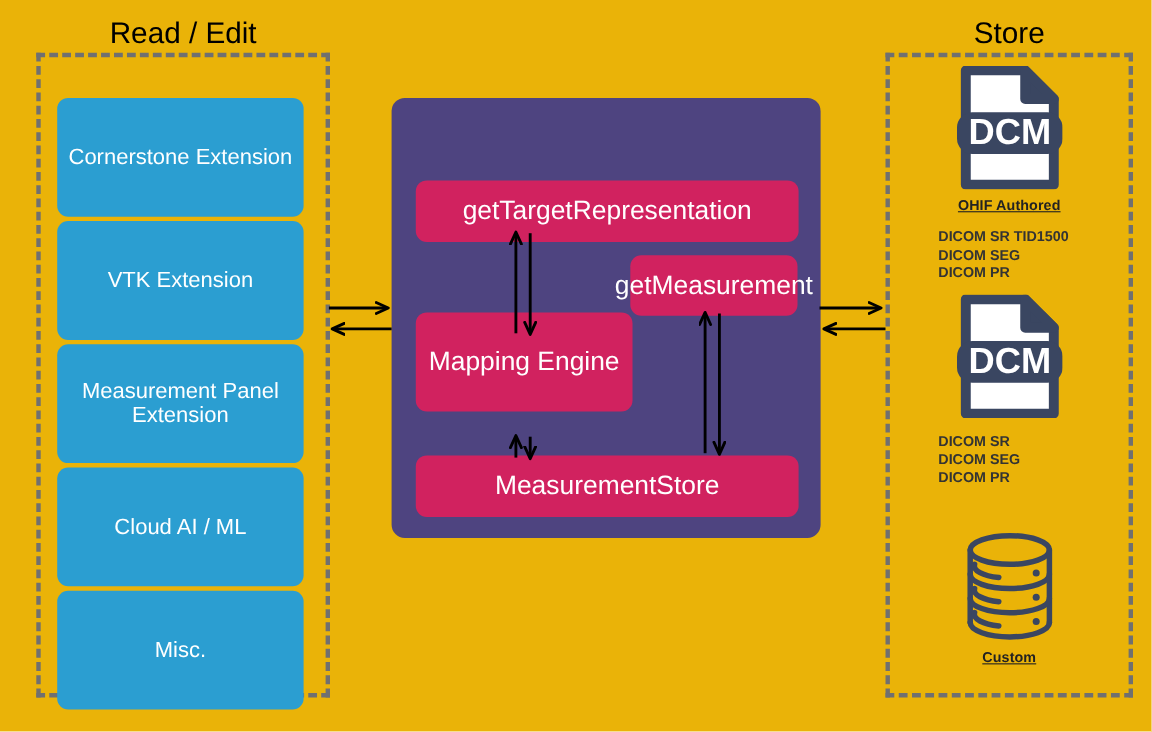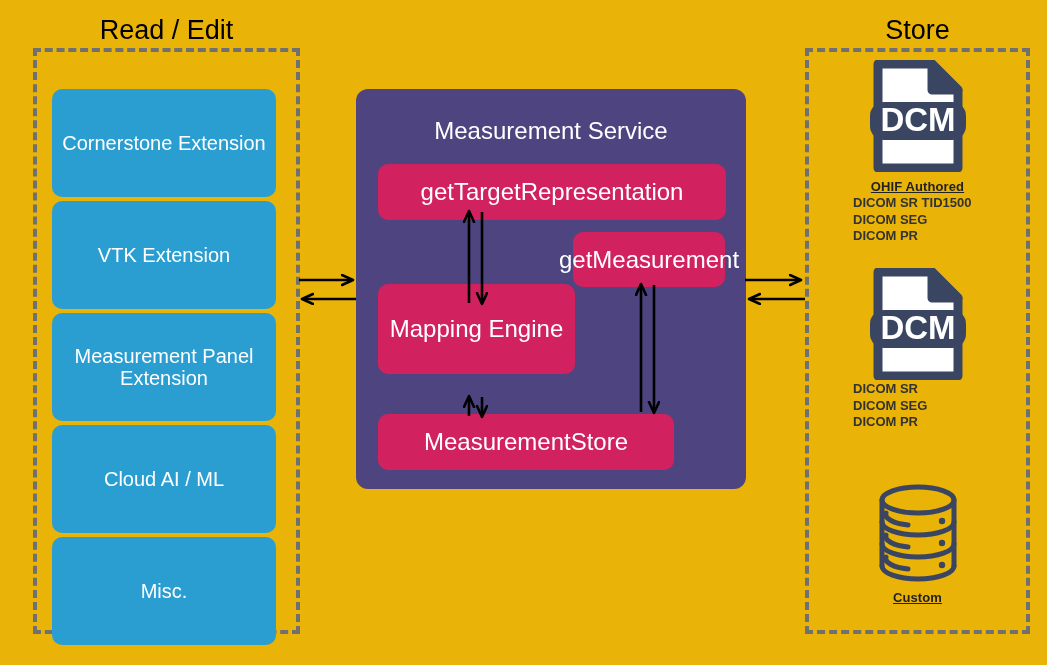--- a/index.html
+++ b/index.html
@@ -96,21 +96,21 @@
     justify-content: center;
     text-align: center;
     font-size: 24px;
     line-height: 22px;
     box-sizing: border-box;
     padding: 0 8px;
   }
   #svc-target   { left: 22px;  top: 75px;  width: 348px; height: 56px; }
   #svc-getmeas  { left: 217px; top: 143px; width: 152px; height: 55px; }
   #svc-mapping  { left: 22px;  top: 195px; width: 197px; height: 90px; }
-  #svc-store    { left: 22px;  top: 325px; width: 296px; height: 56px; }
+  #svc-store    { left: 22px;  top: 325px; width: 348px; height: 56px; }
 
   
   #arrow-layer {
     position: absolute;
     left: 0; top: 0;
     width: 1047px;
     height: 665px;
     pointer-events: none;
   }
 
@@ -132,21 +132,21 @@
   .store-label {
     margin-top: 7px;
     text-align: center;
     font-size: 13px;
     font-weight: bold;
     color: #222222;
     text-decoration: underline;
     letter-spacing: 0.1px;
   }
   .store-lines {
-    margin-top: 1px;
+    margin-top: 13px;
     padding-left: 48px;
     font-size: 13px;
     font-weight: bold;
     color: #333333;
     line-height: 16.5px;
   }
   .store-lines div { white-space: nowrap; }
 </style>
 </head>
 <body>
@@ -168,21 +168,20 @@
     <span>Measurement Panel Extension</span>
   </div>
   <div class="ext-card" id="ext-3">
     <span>Cloud AI / ML</span>
   </div>
   <div class="ext-card" id="ext-4">
     <span>Misc.</span>
   </div>
 
   <div id="service-panel">
-    <div id="service-title">Measurement Service</div>
 
     <div class="svc-box" id="svc-target">
       <span>getTargetRepresentation</span>
     </div>
     <div class="svc-box" id="svc-getmeas">
       <span>getMeasurement</span>
     </div>
     <div class="svc-box" id="svc-mapping">
       <span>Mapping Engine</span>
     </div>

